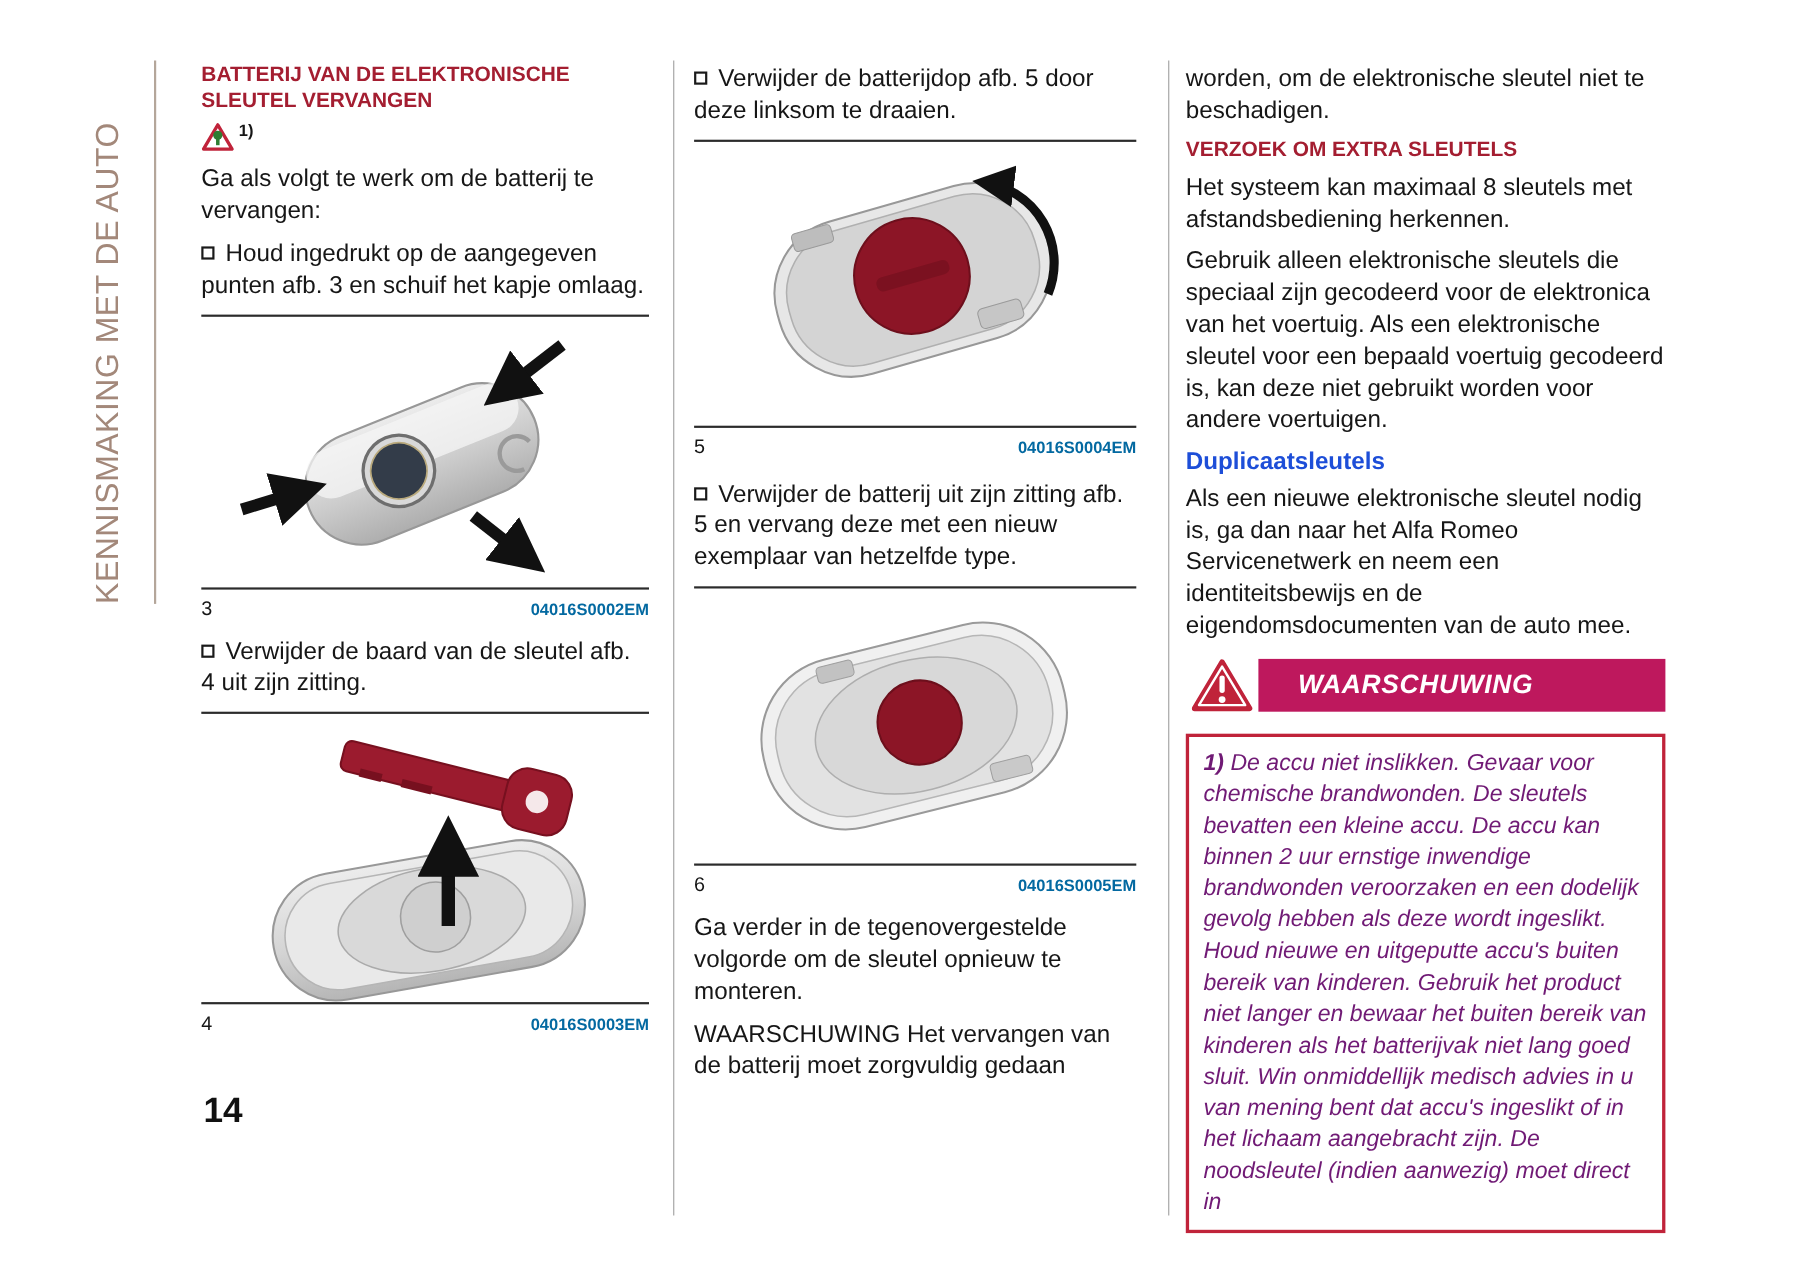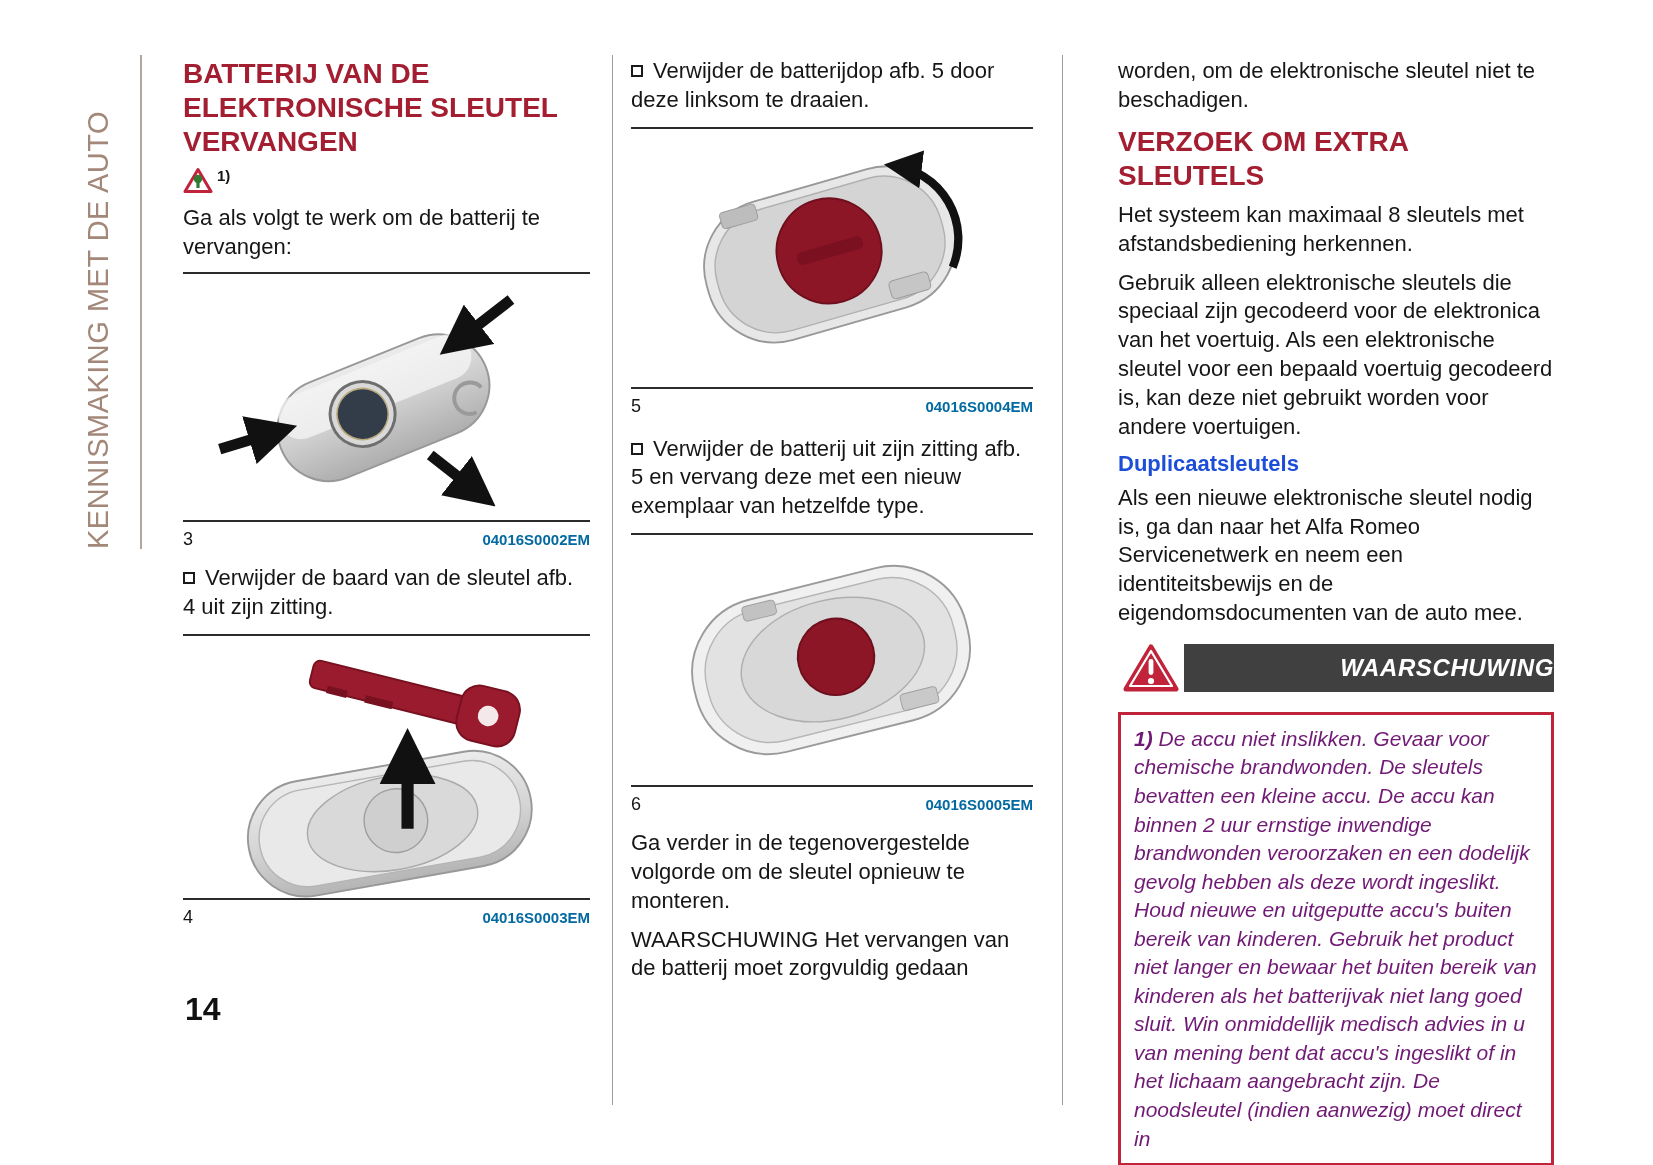--- a/index.html
+++ b/index.html
@@ -15,24 +15,24 @@
     font-size:29px; color:#a3887a; letter-spacing:0.5px; line-height:1; height:100%;
   }
   .sidebar-rule { position:absolute; left:56px; top:0; width:2px; height:100%; background:#b4a69a; }
   
   .divider { position:absolute; top:55px; height:1050px; width:1px; background:#9e9e9e; }
   .divider-1 { left:612px; }
   .divider-2 { left:1062px; }
   .col { position:absolute; top:57px; }
   .col1 { left:183px; width:407px; }
   .col2 { left:631px; width:402px; }
-  .col3 { left:1118px; width:436px; }
+  .col3 { left:1078px; width:436px; }
   
   h1.red-heading {
-    font-size:28px; line-height:1.22; color:#a41e31; font-weight:bold; margin:0 0 8px 0;
+    font-size:19px; line-height:1.22; color:#a41e31; font-weight:bold; margin:0 0 8px 0;
   }
   h2.red-subheading {
     font-size:22px; line-height:1.2; color:#1d4ed8; font-weight:bold; margin:10px 0 6px 0;
   }
   p.body { font-size:22px; line-height:1.31; margin:0 0 10px 0; }
   p.bullet { font-size:22px; line-height:1.31; margin:0 0 12px 0; }
   .sq {
     display:inline-block; width:12px; height:12px; border:2.2px solid #1a1a1a;
     margin-right:10px; vertical-align:1px;
   }
@@ -41,21 +41,21 @@
   
   .figure { margin:6px 0 14px 0; }
   .fig-rule { width:100%; height:2px; background:#2b2b2b; }
   .fig-canvas { display:block; width:100%; }
   .fig-cap { display:flex; justify-content:space-between; align-items:baseline; padding-top:7px; }
   .fig-num { font-size:18px; color:#161616; }
   .fig-code { font-size:15px; font-weight:bold; color:#0369a1; }
   
   .warn-banner { display:flex; height:48px; margin:16px 0 20px 0; }
   .warn-icon-cell { width:66px; background:#ffffff; display:flex; align-items:center; justify-content:center; }
-  .warn-bar { flex:1; background:#404040; display:flex; align-items:center; justify-content:flex-end;padding-left:36px; }
+  .warn-bar { flex:1; background:#be185d; display:flex; align-items:center; justify-content:flex-start;padding-left:36px; }
   .warn-title { color:#ffffff; font-weight:bold; font-style:italic; font-size:24px; letter-spacing:0.6px; }
   .warn-box {
     border:3px solid #c0233a; padding:10px 13px; font-style:italic;
     font-size:21px; line-height:1.36; color:#701a75;
   }
   .warn-box b { font-style:italic; }
   
   .page-number { position:absolute; left:185px; top:991px; font-size:32px; font-weight:bold; color:#111; }
 </style>
 </head>
@@ -78,20 +78,21 @@
       <svg width="30" height="27" viewBox="0 0 30 27">
         <path d="M15 2.5 L28 24.5 L2 24.5 Z" fill="#ffffff" stroke="#c0233a" stroke-width="3" stroke-linejoin="round"></path>
         <circle cx="15" cy="12" r="4.2" fill="#2e7d32"></circle>
         <rect x="13.4" y="14" width="3.2" height="7" fill="#2e7d32"></rect>
       </svg>
       <span class="foot-ref">1)</span>
     </div>
 
     <p class="body">Ga als volgt te werk om de batterij te vervangen:</p>
 
+    <p class="bullet"><span class="sq"></span><span>Houd ingedrukt op de aangegeven punten afb. 3 en schuif het kapje omlaag.</span></p>
 
     <div class="figure">
       <div class="fig-rule"></div>
       <svg class="fig-canvas" height="246" viewBox="0 0 407 250" preserveAspectRatio="xMidYMid meet">
         <defs>
           <linearGradient id="g3" x1="0" y1="0" x2="0" y2="1">
             <stop offset="0" stop-color="#ececec"></stop>
               <stop offset="0.55" stop-color="#cccccc"></stop>
               <stop offset="1" stop-color="#aeaeae"></stop>
           </linearGradient>

